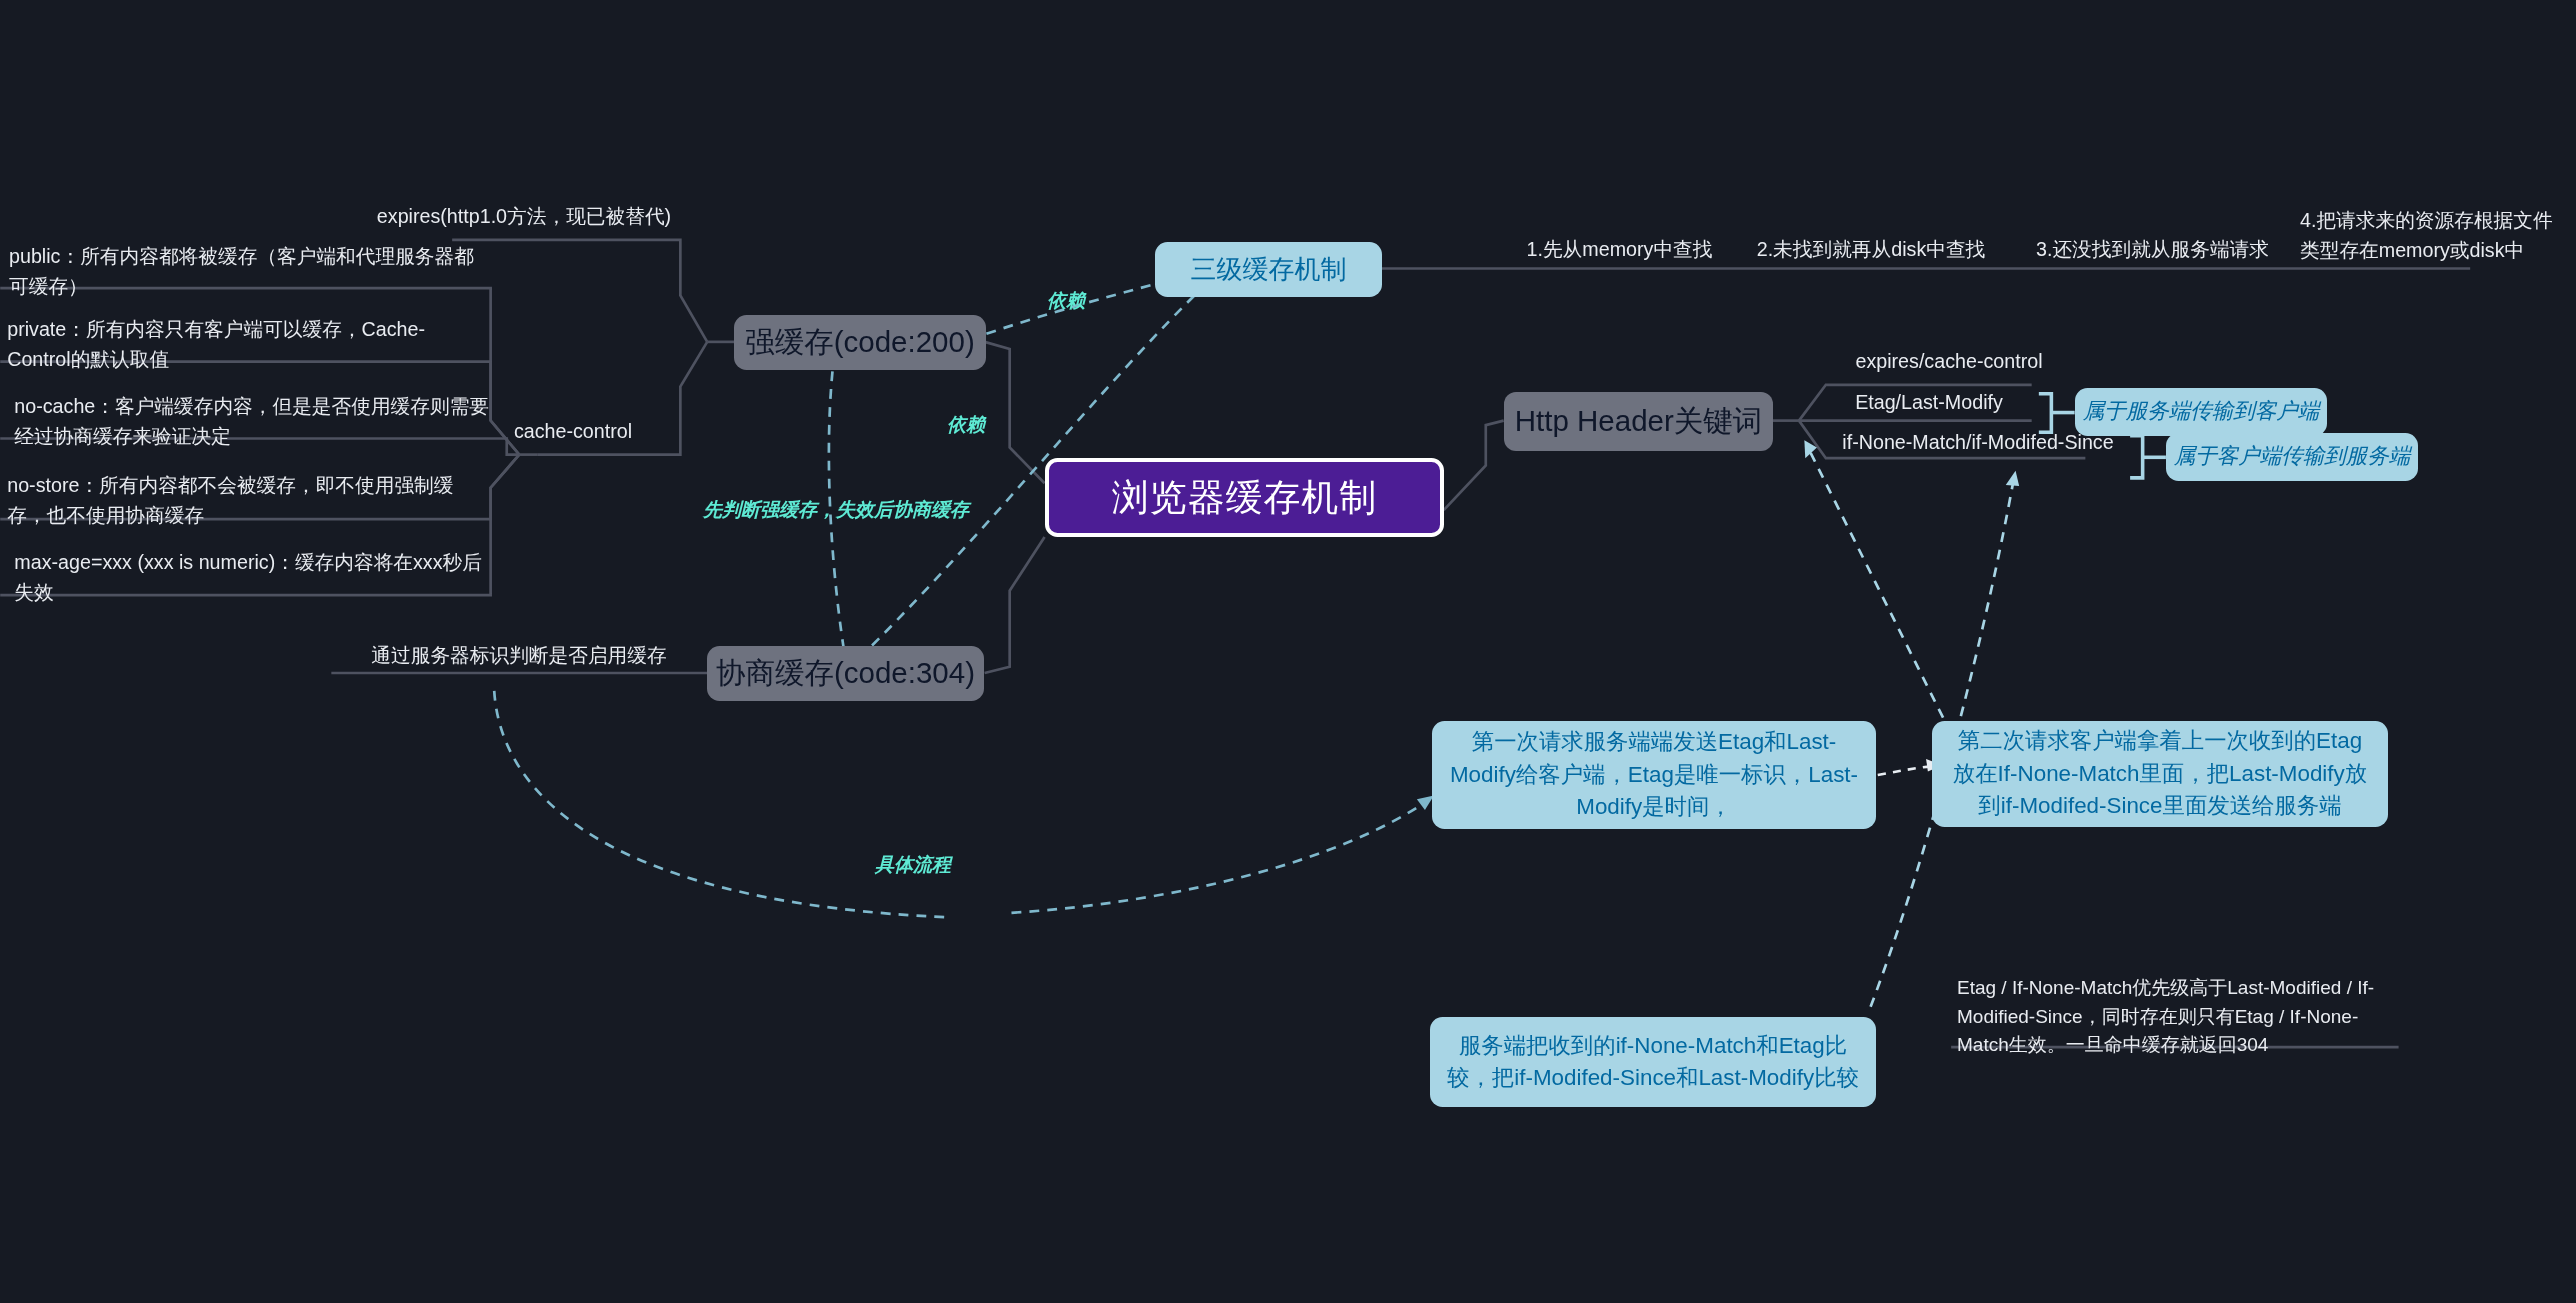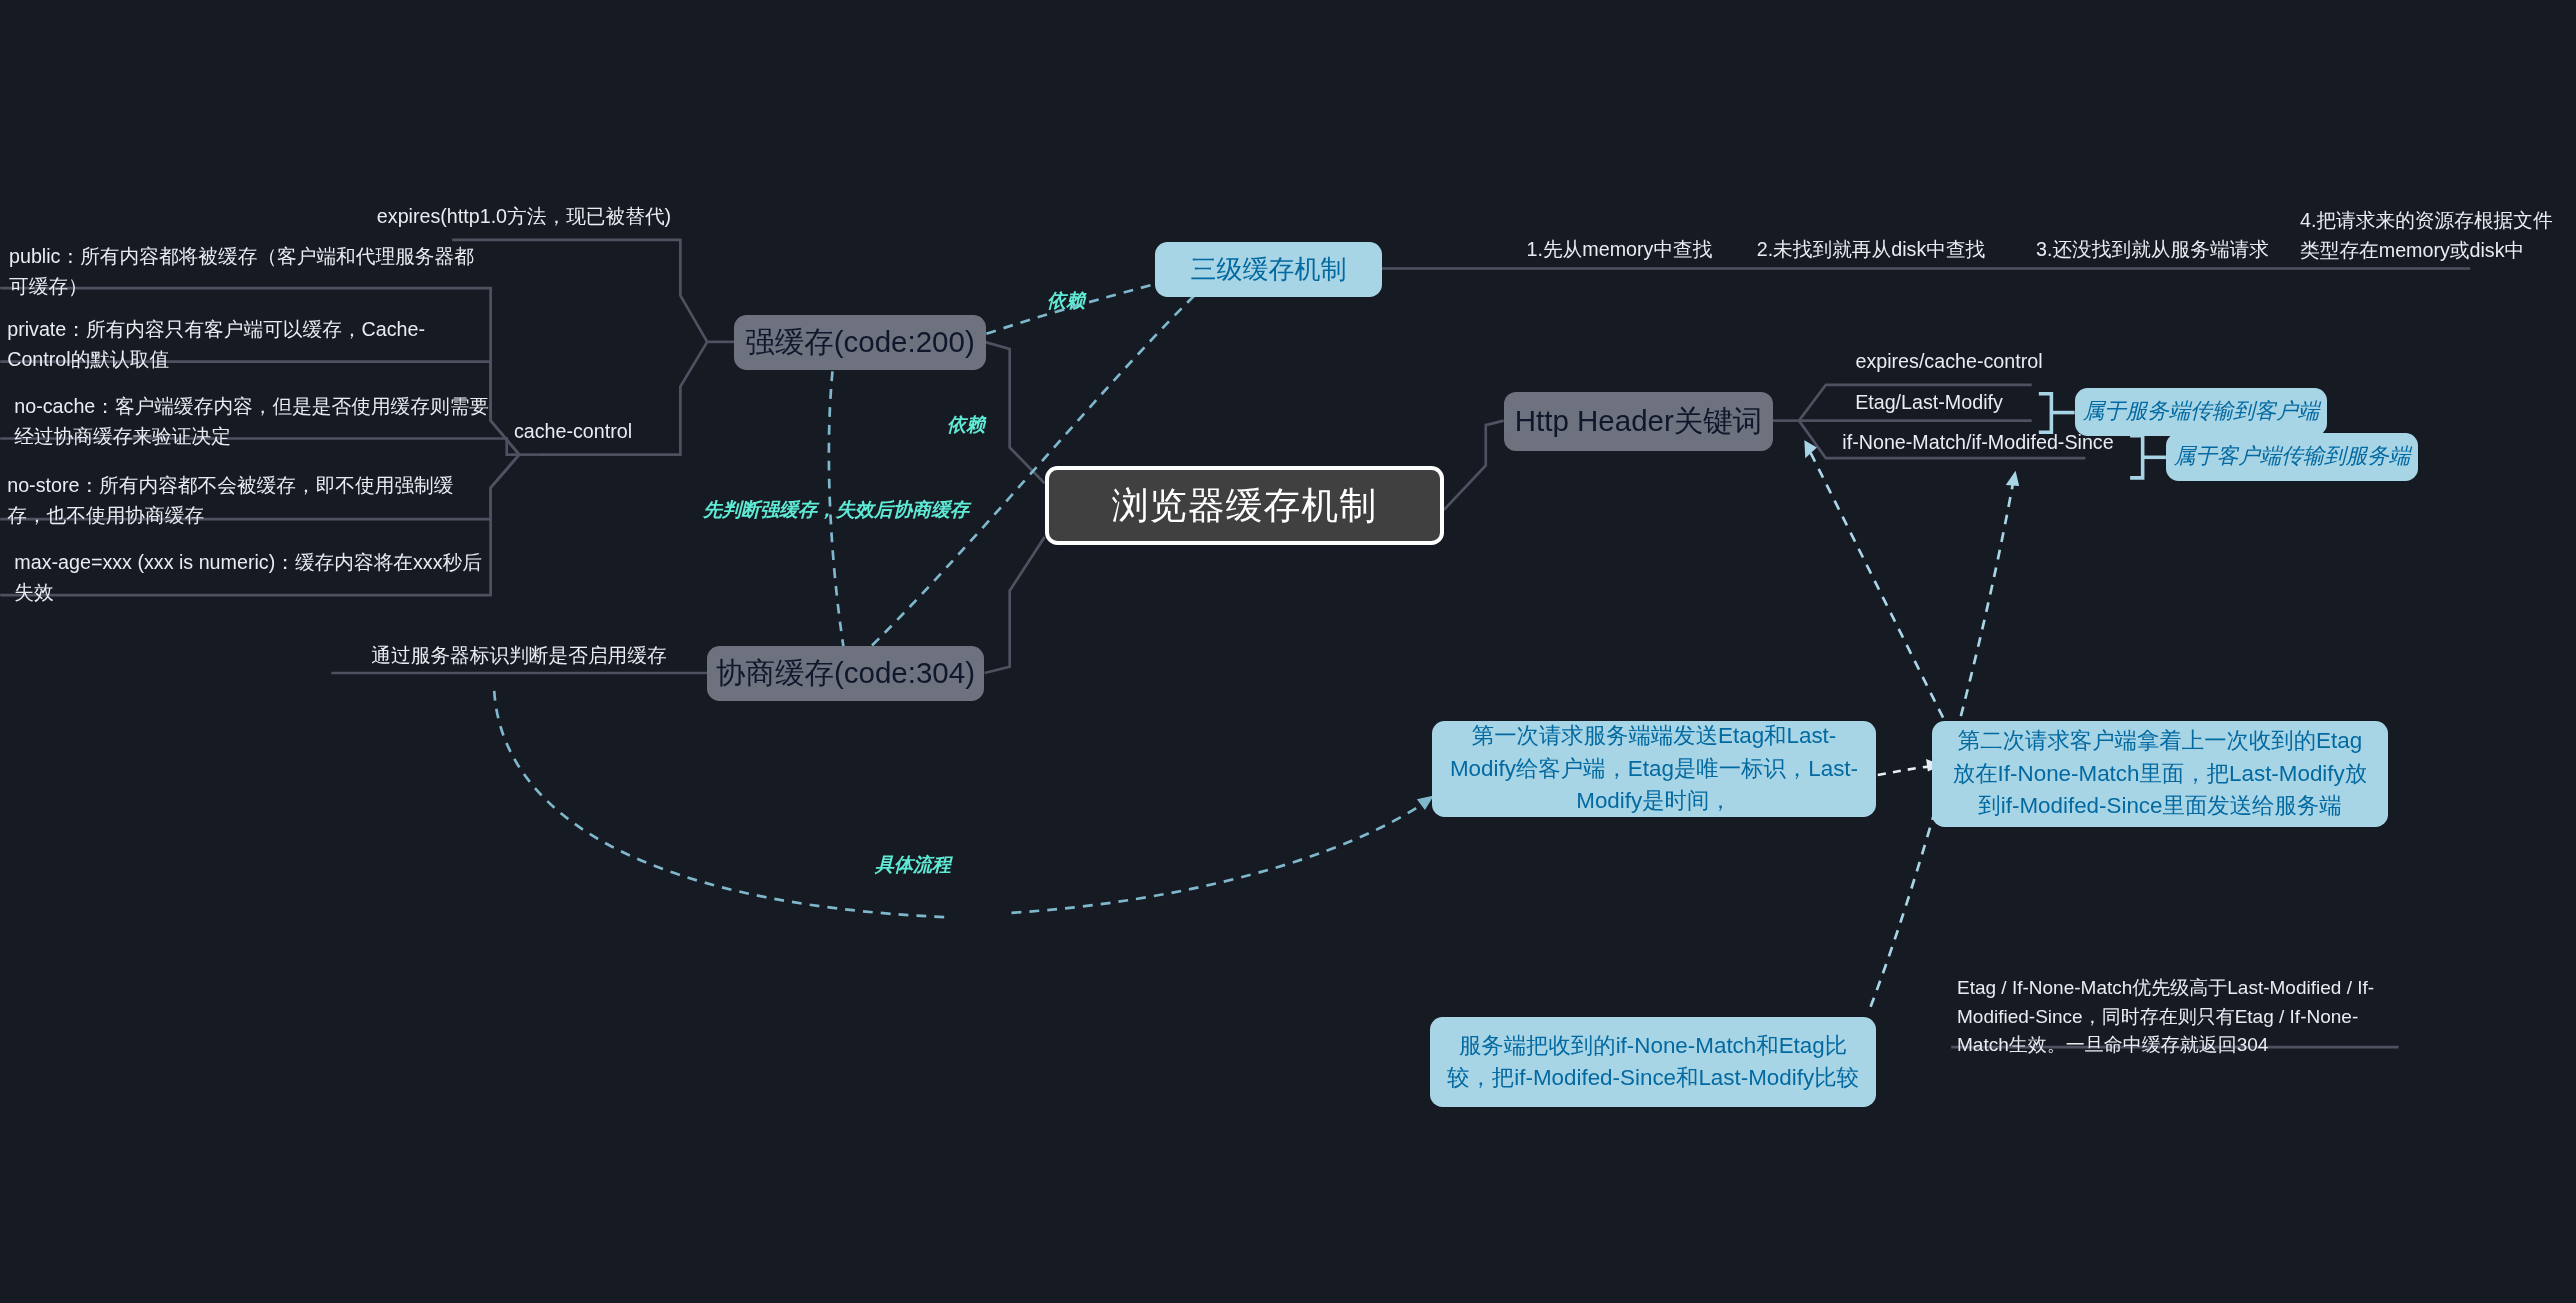--- a/index.html
+++ b/index.html
@@ -35,25 +35,24 @@
     display: flex;
     align-items: center;
     justify-content: center;
     text-align: center;
     line-height: 1.45;
   }
   
   .root {
     border: 4.5px solid #ffffff;
     border-radius: 12.5px;
-    background: #404040;
+    background: #4c1d95;
     color: #ffffff;
     font-size: 37px;
     letter-spacing: 0.9px;
-    margin-top: 8px;
   }
   
   .gray {
     background: #6e727f;
     border-radius: 12.5px;
     color: #0f172a;
     font-size: 29.5px;
   }
   
   .blue {
@@ -239,21 +238,21 @@
   </div>
 
   <div class="node blue italic" style="left:2075px; top:388px; width:252px; height:48px;">
     <span>属于服务端传输到客户端</span>
   </div>
 
   <div class="node blue italic" style="left:2166px; top:433px; width:252px; height:48px;">
     <span>属于客户端传输到服务端</span>
   </div>
 
-  <div class="node blue small" style="left:1432px; top:721px; width:444px; height:96px; padding:0 16px;">
+  <div class="node blue small" style="left:1432px; top:721px; width:444px; height:108px; padding:0 16px;">
     <span>第一次请求服务端端发送Etag和Last-Modify给客户端，Etag是唯一标识，Last-Modify是时间，</span>
   </div>
 
   <div class="node blue small" style="left:1932px; top:721px; width:456px; height:106px; padding:0 16px;">
     <span>第二次请求客户端拿着上一次收到的Etag放在If-None-Match里面，把Last-Modify放到if-Modifed-Since里面发送给服务端</span>
   </div>
 
   <div class="node blue small" style="left:1430px; top:1017px; width:446px; height:90px; padding:0 16px;">
     <span>服务端把收到的if-None-Match和Etag比较，把if-Modifed-Since和Last-Modify比较</span>
   </div>

